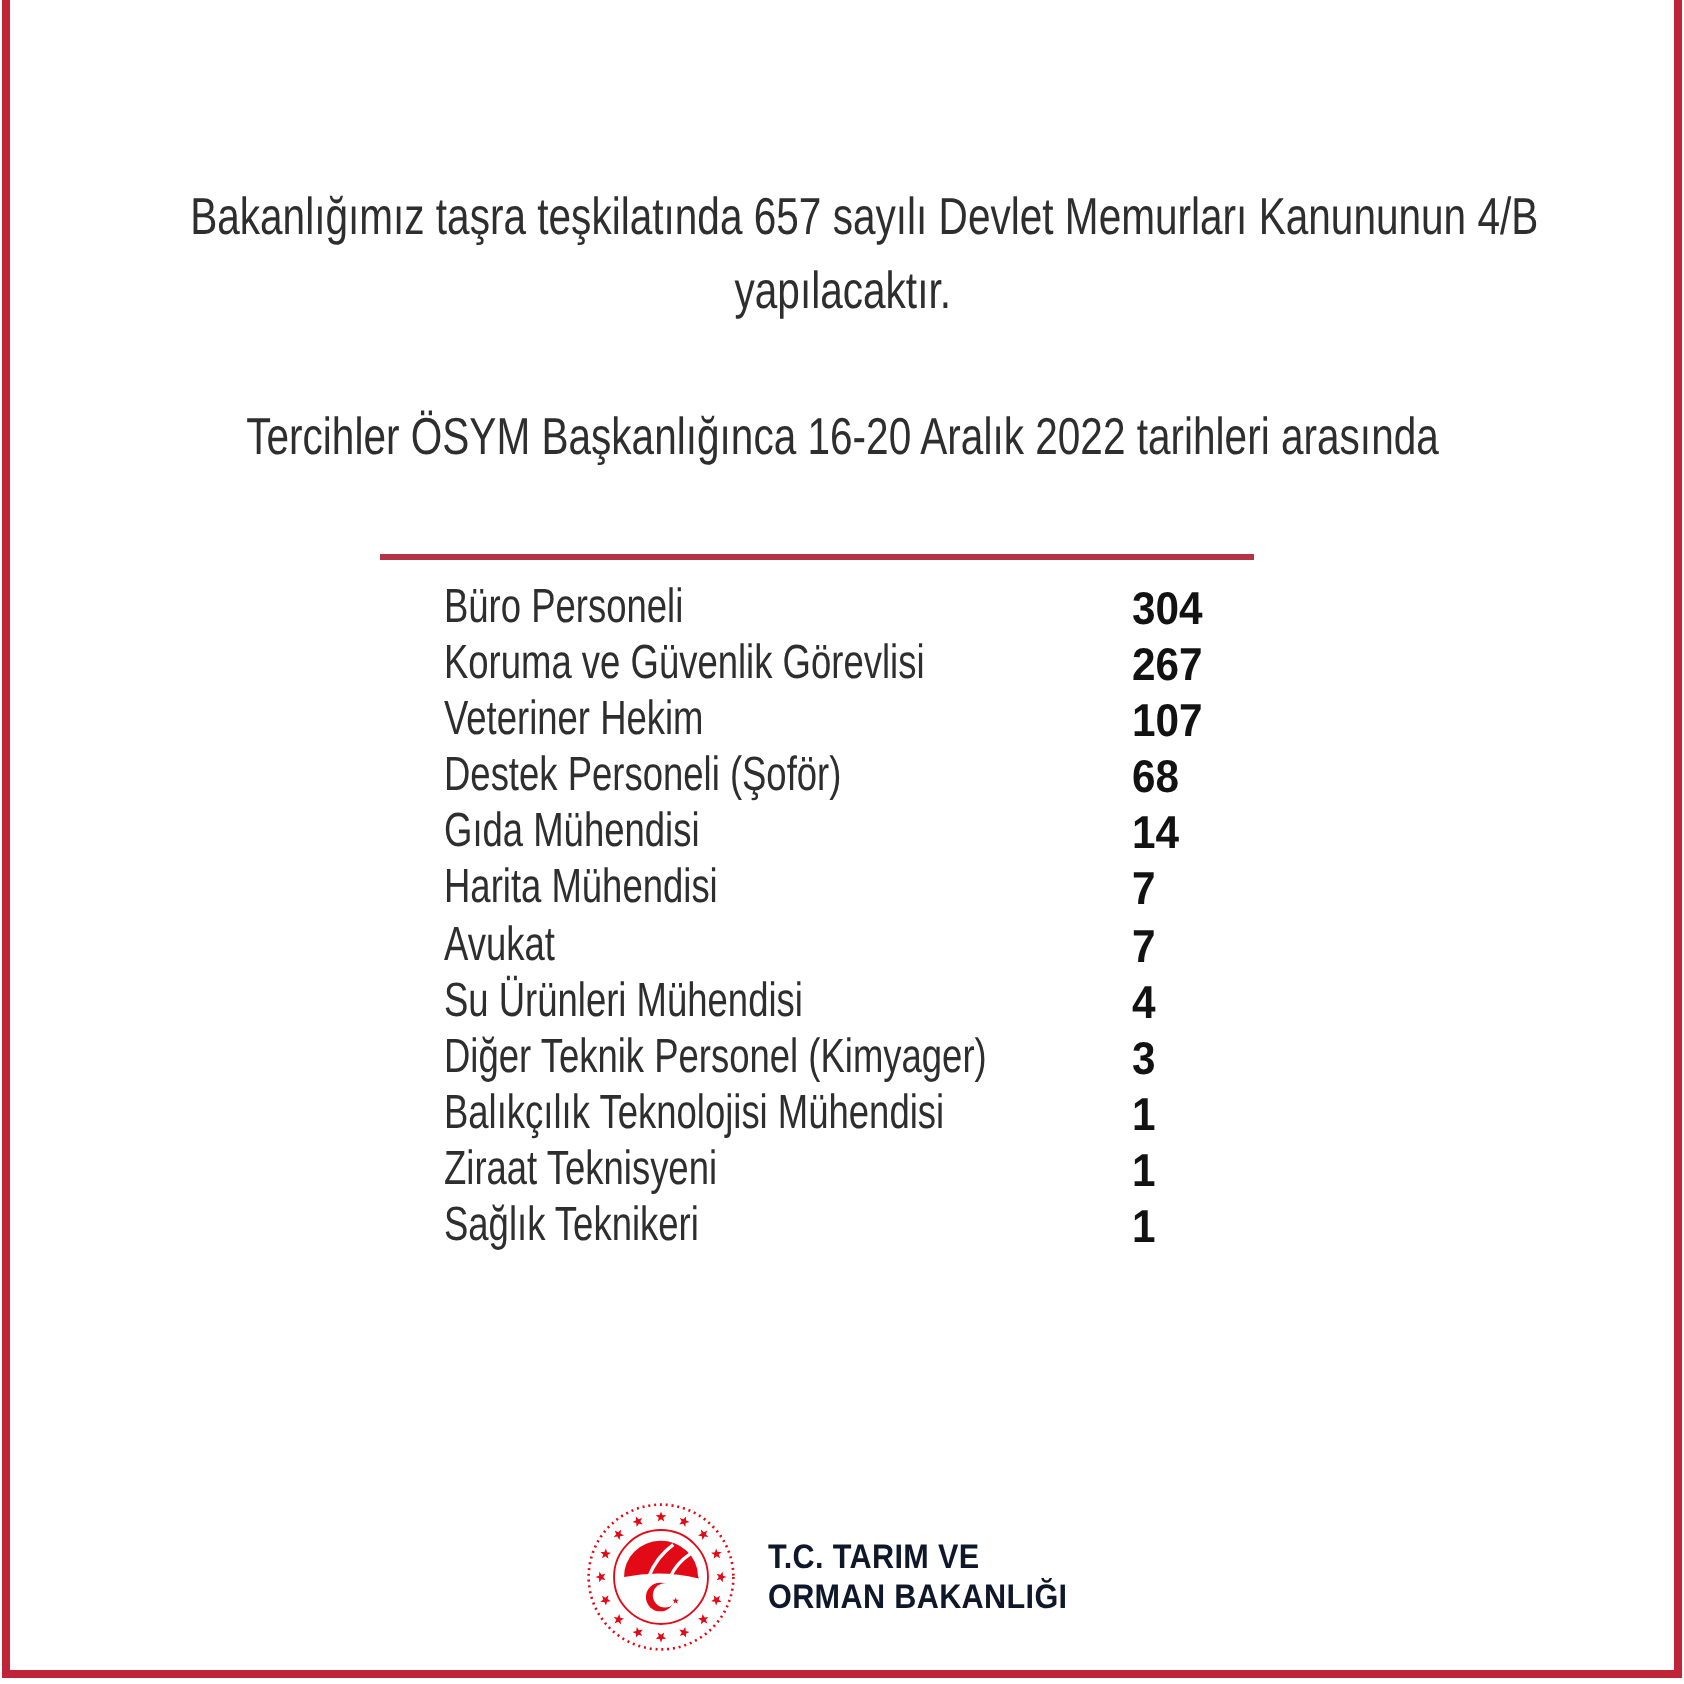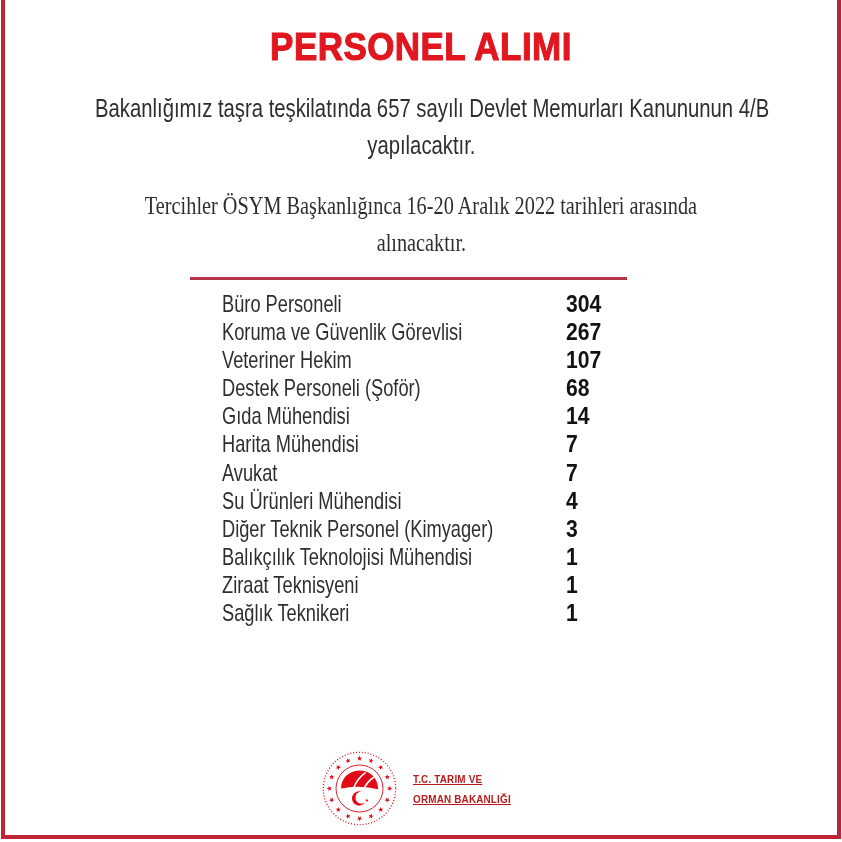--- a/index.html
+++ b/index.html
@@ -19,62 +19,58 @@
       letter-spacing:.5px;transform:scaleX(.92);transform-origin:50% 50%;
       -webkit-text-stroke:1.1px #e1161f;white-space:nowrap;}
 
   
   .para{position:absolute;left:0;width:842px;text-align:center;color:#2e2e2e;}
   .para .line{display:block;height:36.5px;line-height:36.5px;}
   .para .line>span{display:inline-block;font-size:26px;transform:scaleX(.78);
       transform-origin:50% 50%;white-space:nowrap;}
   .para b{font-weight:700;color:#1c1c1c;}
   .p1{top:90px;}
-  .p2{top:188px;font-family:Liberation Serif, serif;}
+  .p2{top:200px;}
 
   
   .divider{position:absolute;top:277px;left:190px;width:437px;height:3px;background:#b43347;}
 
   
   .ptable{position:absolute;top:290px;left:222px;width:400px;}
   .trow{display:flex;height:28.1px;line-height:28.1px;align-items:center;}
   .tlabel{width:344px;font-size:24px;color:#2e2e2e;transform:scaleX(.76);
       transform-origin:0 50%;white-space:nowrap;}
   .tvalue{font-size:23px;font-weight:700;color:#121212;transform:scaleX(.92);
       transform-origin:0 50%;white-space:nowrap;}
 
   
   .logo{position:absolute;top:750px;left:0;width:842px;display:flex;
       justify-content:center;align-items:center;gap:15px;}
   .emblem{width:77px;height:77px;flex:0 0 auto;}
-  .ministry{color:#b91c1c;font-weight:700;font-size:11px;line-height:20px;
-      letter-spacing:.2px;text-decoration:underline;}
+  .ministry{color:#0f172a;font-weight:700;font-size:17px;line-height:20px;
+      letter-spacing:.2px;}
   .ministry div{transform:scaleX(.9);transform-origin:0 50%;white-space:nowrap;}
 </style>
 </head>
 <body>
 
 <div class="page">
 
   <div class="vline left"></div>
   <div class="vline right"></div>
   <div class="hline-bottom"></div>
 
-  <div class="title">
-    <span>PERSONEL ALIMI</span>
-  </div>
 
   <div class="para p1">
     <span class="line"><span>Bakanlığımız taşra teşkilatında 657 sayılı Devlet Memurları Kanununun 4/B</span></span>
     <span class="line"><span>yapılacaktır.</span></span>
   </div>
 
   <div class="para p2">
     <span class="line"><span>Tercihler ÖSYM Başkanlığınca 16-20 Aralık 2022 tarihleri arasında</span></span>
-    <span class="line"><span>alınacaktır.</span></span>
   </div>
 
   <div class="divider"></div>
 
   <div class="ptable">
       <div class="trow">
         <div class="tlabel">Büro Personeli</div>
         <div class="tvalue">304</div>
       </div>
       <div class="trow">

